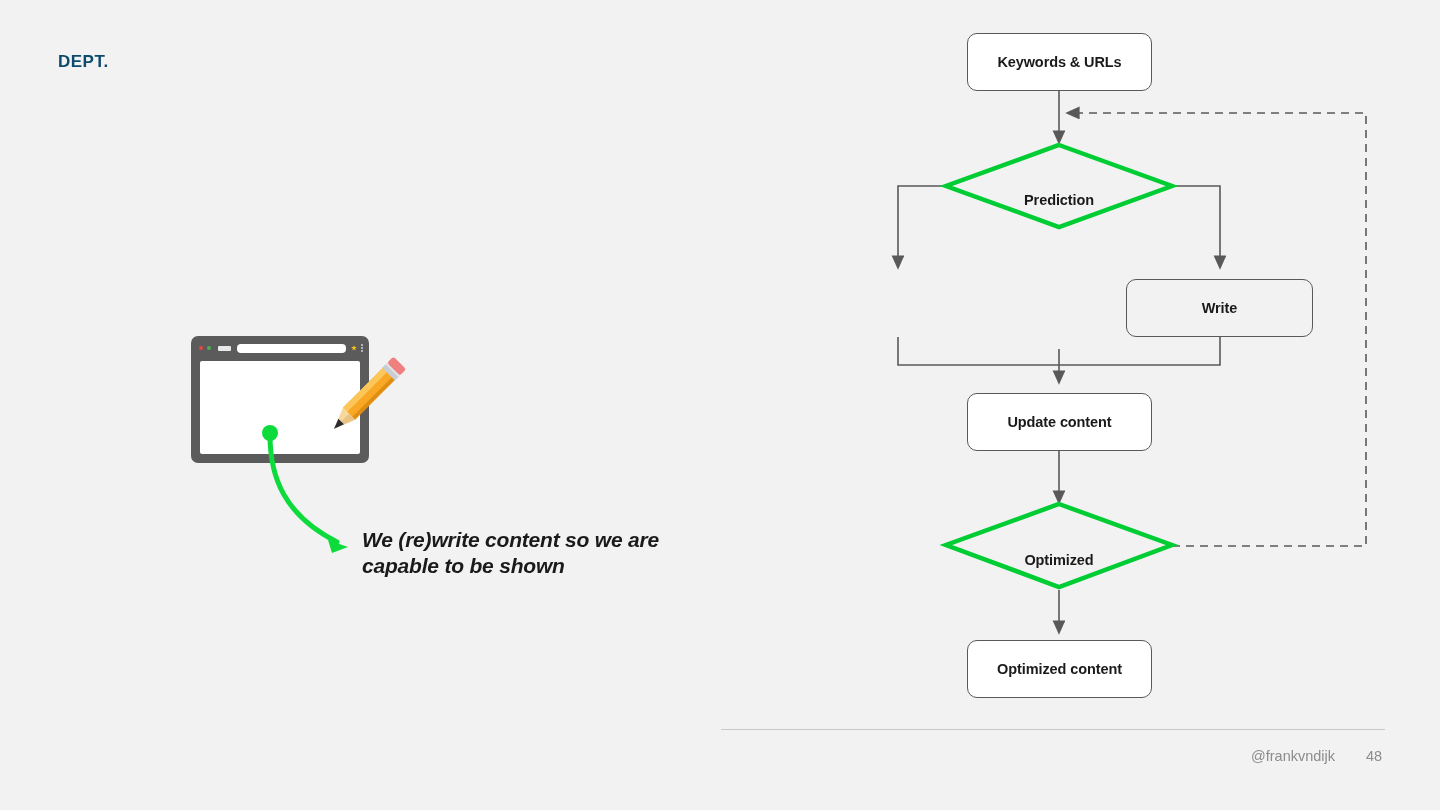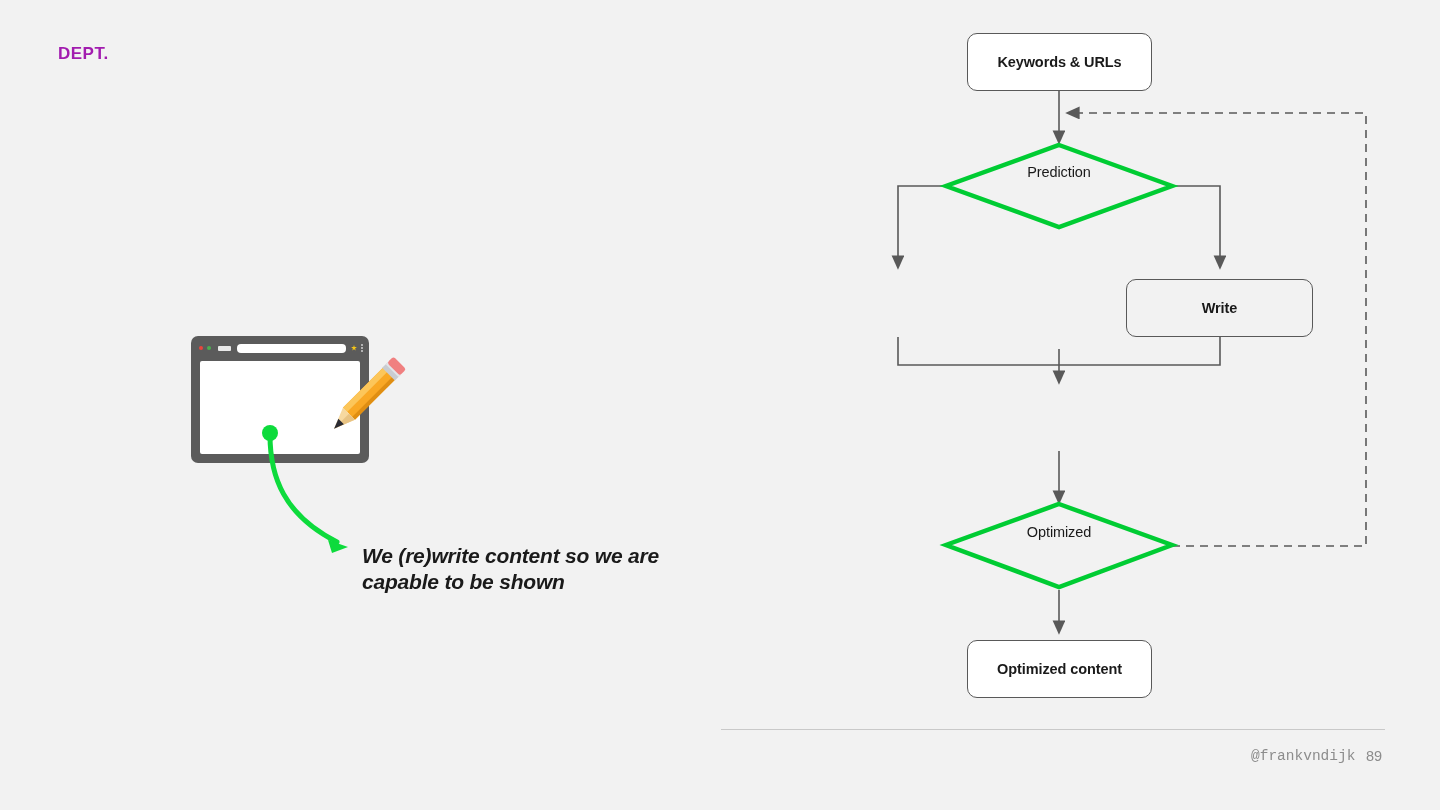--- a/index.html
+++ b/index.html
@@ -9,23 +9,23 @@
     background:#f2f2f2;
     font-family:"Liberation Sans", sans-serif;
     overflow:hidden;
     position:relative;
     -webkit-font-smoothing:antialiased;
   }
   .slide{position:absolute;inset:0;width:1440px;height:810px;}
 
   
   .brand{
-    position:absolute;left:58px;top:44px;
+    position:absolute;left:58px;top:52px;
     font-size:17px;font-weight:bold;letter-spacing:.5px;
-    color:#a21caf;font-family:"Liberation Sans",sans-serif;
+    color:#0c4a6e;font-family:"Liberation Sans",sans-serif;
   }
 
   
   .title{
     position:absolute;left:191px;top:223px;
     font-size:52px;font-weight:bold;color:#1a1a1a;
     letter-spacing:-0.6px;line-height:1.1;
     white-space:nowrap;
   }
 
@@ -64,51 +64,51 @@
     pointer-events:none;
   }
 
   
   .callout-arrow{position:absolute;left:240px;top:415px;width:140px;height:150px;}
 
   
   .callout-text{
     position:absolute;left:362px;top:527px;width:330px;
     font-size:21px;font-weight:bold;font-style:italic;
-    color:#1a1a1a;line-height:1.25;letter-spacing:-.2px;margin-top:16px;
+    color:#1a1a1a;line-height:1.25;letter-spacing:-.2px;
   }
 
   
   .flow{position:absolute;left:720px;top:0;width:720px;height:672px;}
   .flow svg{position:absolute;left:0;top:0;}
 
   .node{
     position:absolute;box-sizing:border-box;
     display:flex;align-items:center;justify-content:center;
     border:1.6px solid #595959;border-radius:10px;
     font-size:14.5px;font-weight:bold;color:#1a1a1a;
     letter-spacing:-.1px;
   }
   .node.white{background:#ffffff;}
   .node.plain{background:#f2f2f2;}
 
   .diamond-label{
     position:absolute;
-    display:flex;align-items:flex-start;justify-content:center;
-    font-size:14.5px;font-weight:normal;color:#1a1a1a;
+    display:flex;align-items:flex-end;justify-content:center;
+    font-size:14.5px;font-weight:bold;color:#1a1a1a;
     letter-spacing:-.1px;pointer-events:none;
   }
 
   
   .footer-rule{
     position:absolute;left:721px;top:729px;width:664px;height:1px;background:#c9c9c9;
   }
   .footer-handle{
     position:absolute;left:1251px;top:748px;
-    font-size:14.5px;color:#8c8c8c;font-family:Liberation Mono, monospace;
+    font-size:14.5px;color:#8c8c8c;
   }
   .footer-page{
     position:absolute;left:1366px;top:748px;
     font-size:14.5px;color:#8c8c8c;
   }
 </style>
 </head>
 <body>
 
 <div class="slide">
@@ -205,28 +205,31 @@
 
     <div class="diamond-label" style="left:249px;top:164px;width:180px;height:44px;">
       <span>Prediction</span>
     </div>
 
 
     <div class="node plain" style="left:406px;top:279px;width:187px;height:58px;">
       <span>Write</span>
     </div>
 
+    <div class="node white" style="left:247px;top:393px;width:185px;height:58px;">
+      <span>Update content</span>
+    </div>
 
     <div class="diamond-label" style="left:249px;top:524px;width:180px;height:44px;">
       <span>Optimized</span>
     </div>
 
     <div class="node white" style="left:247px;top:640px;width:185px;height:58px;">
       <span>Optimized content</span>
     </div>
 
   </div>
 
   <div class="footer-rule"></div>
   <div class="footer-handle">@frankvndijk</div>
-  <div class="footer-page">89</div>
+  <div class="footer-page">48</div>
 
 </div>
 
 </body></html>

